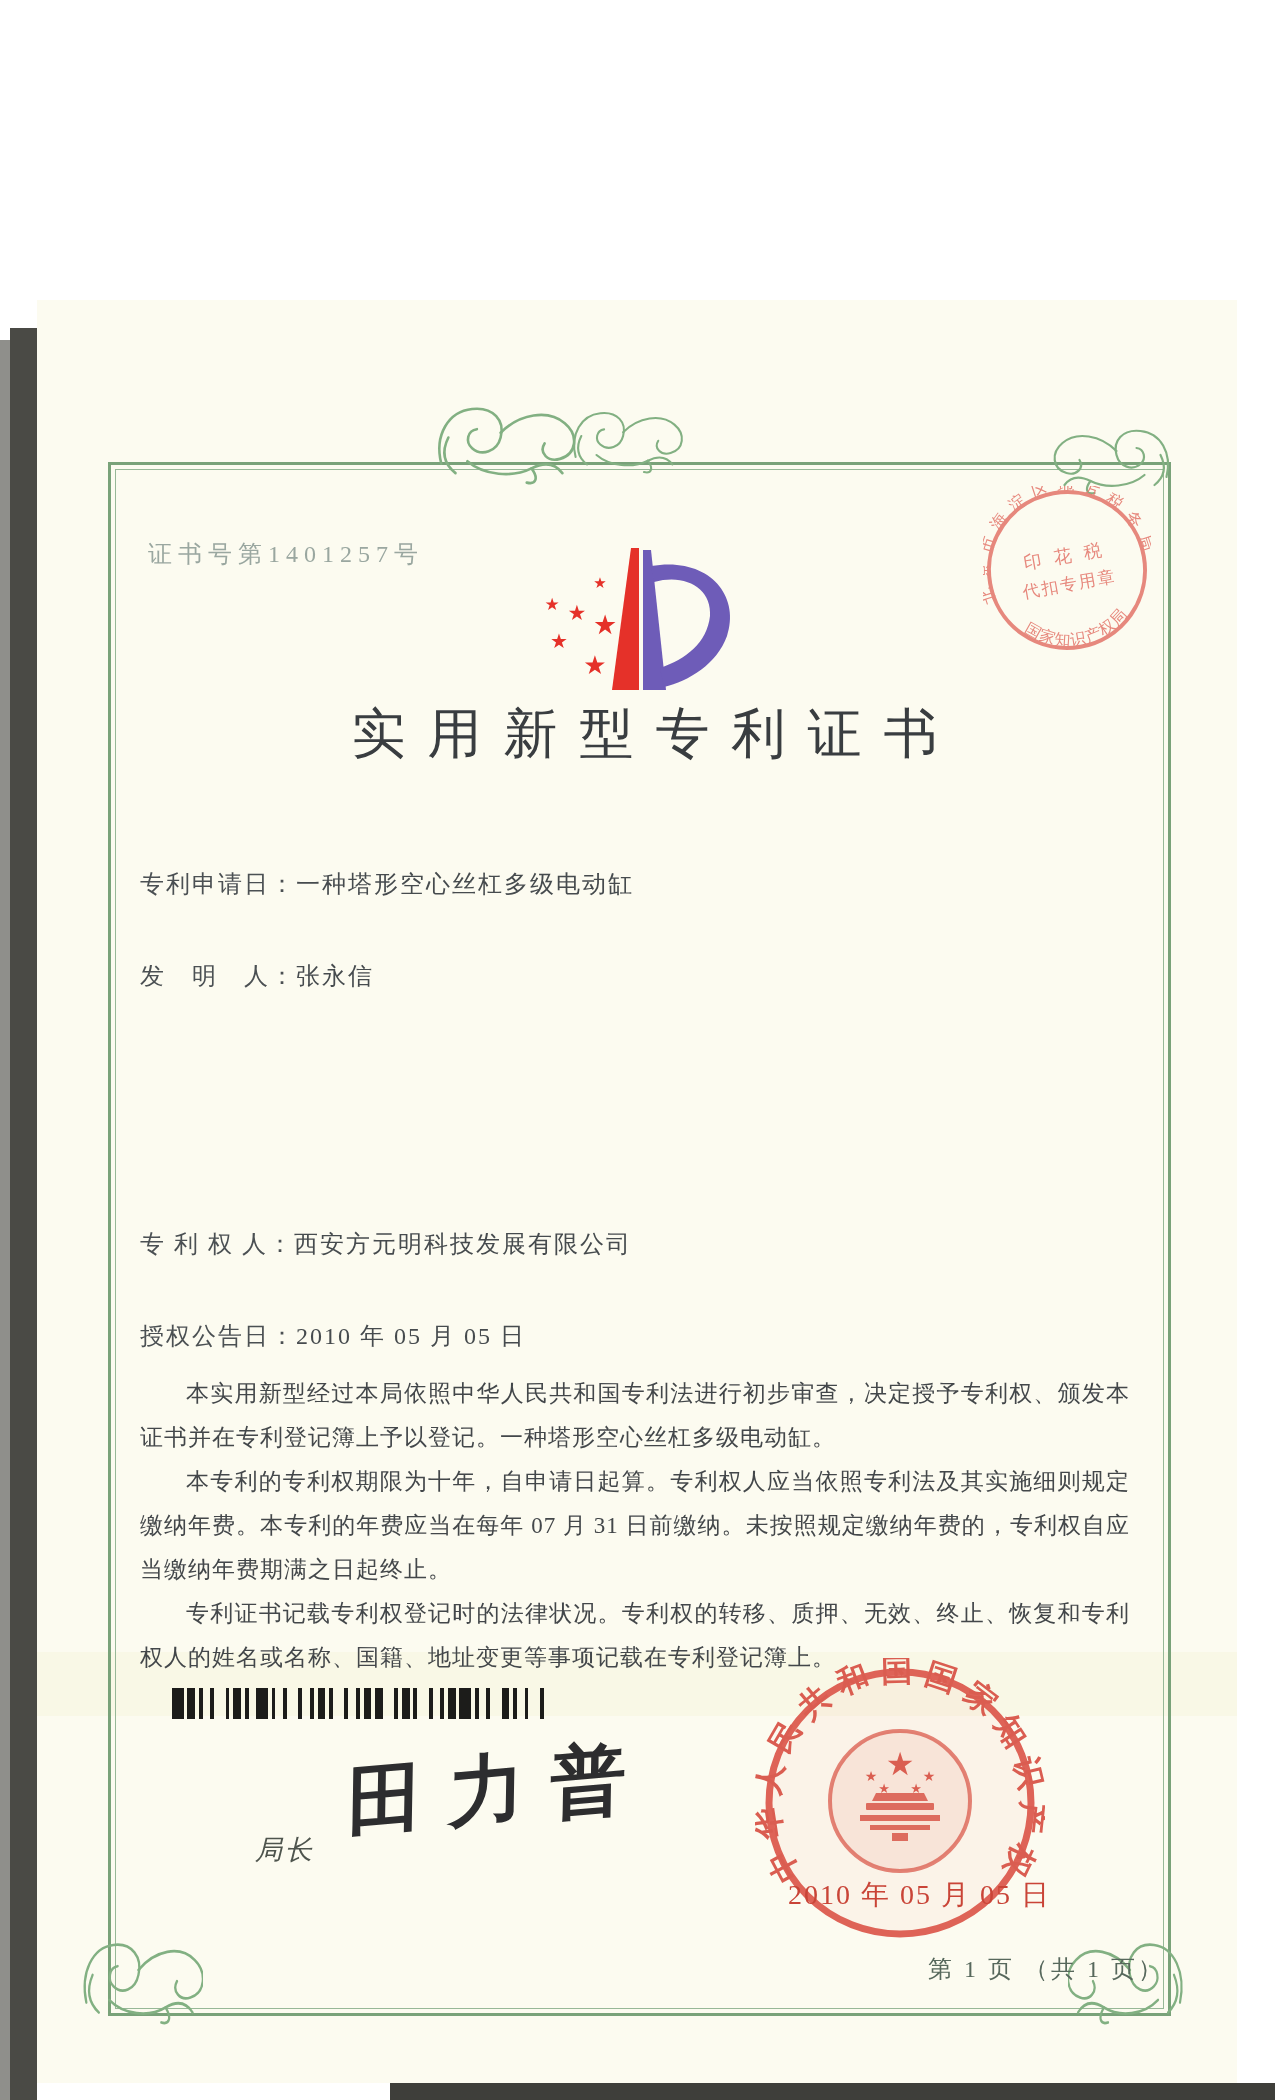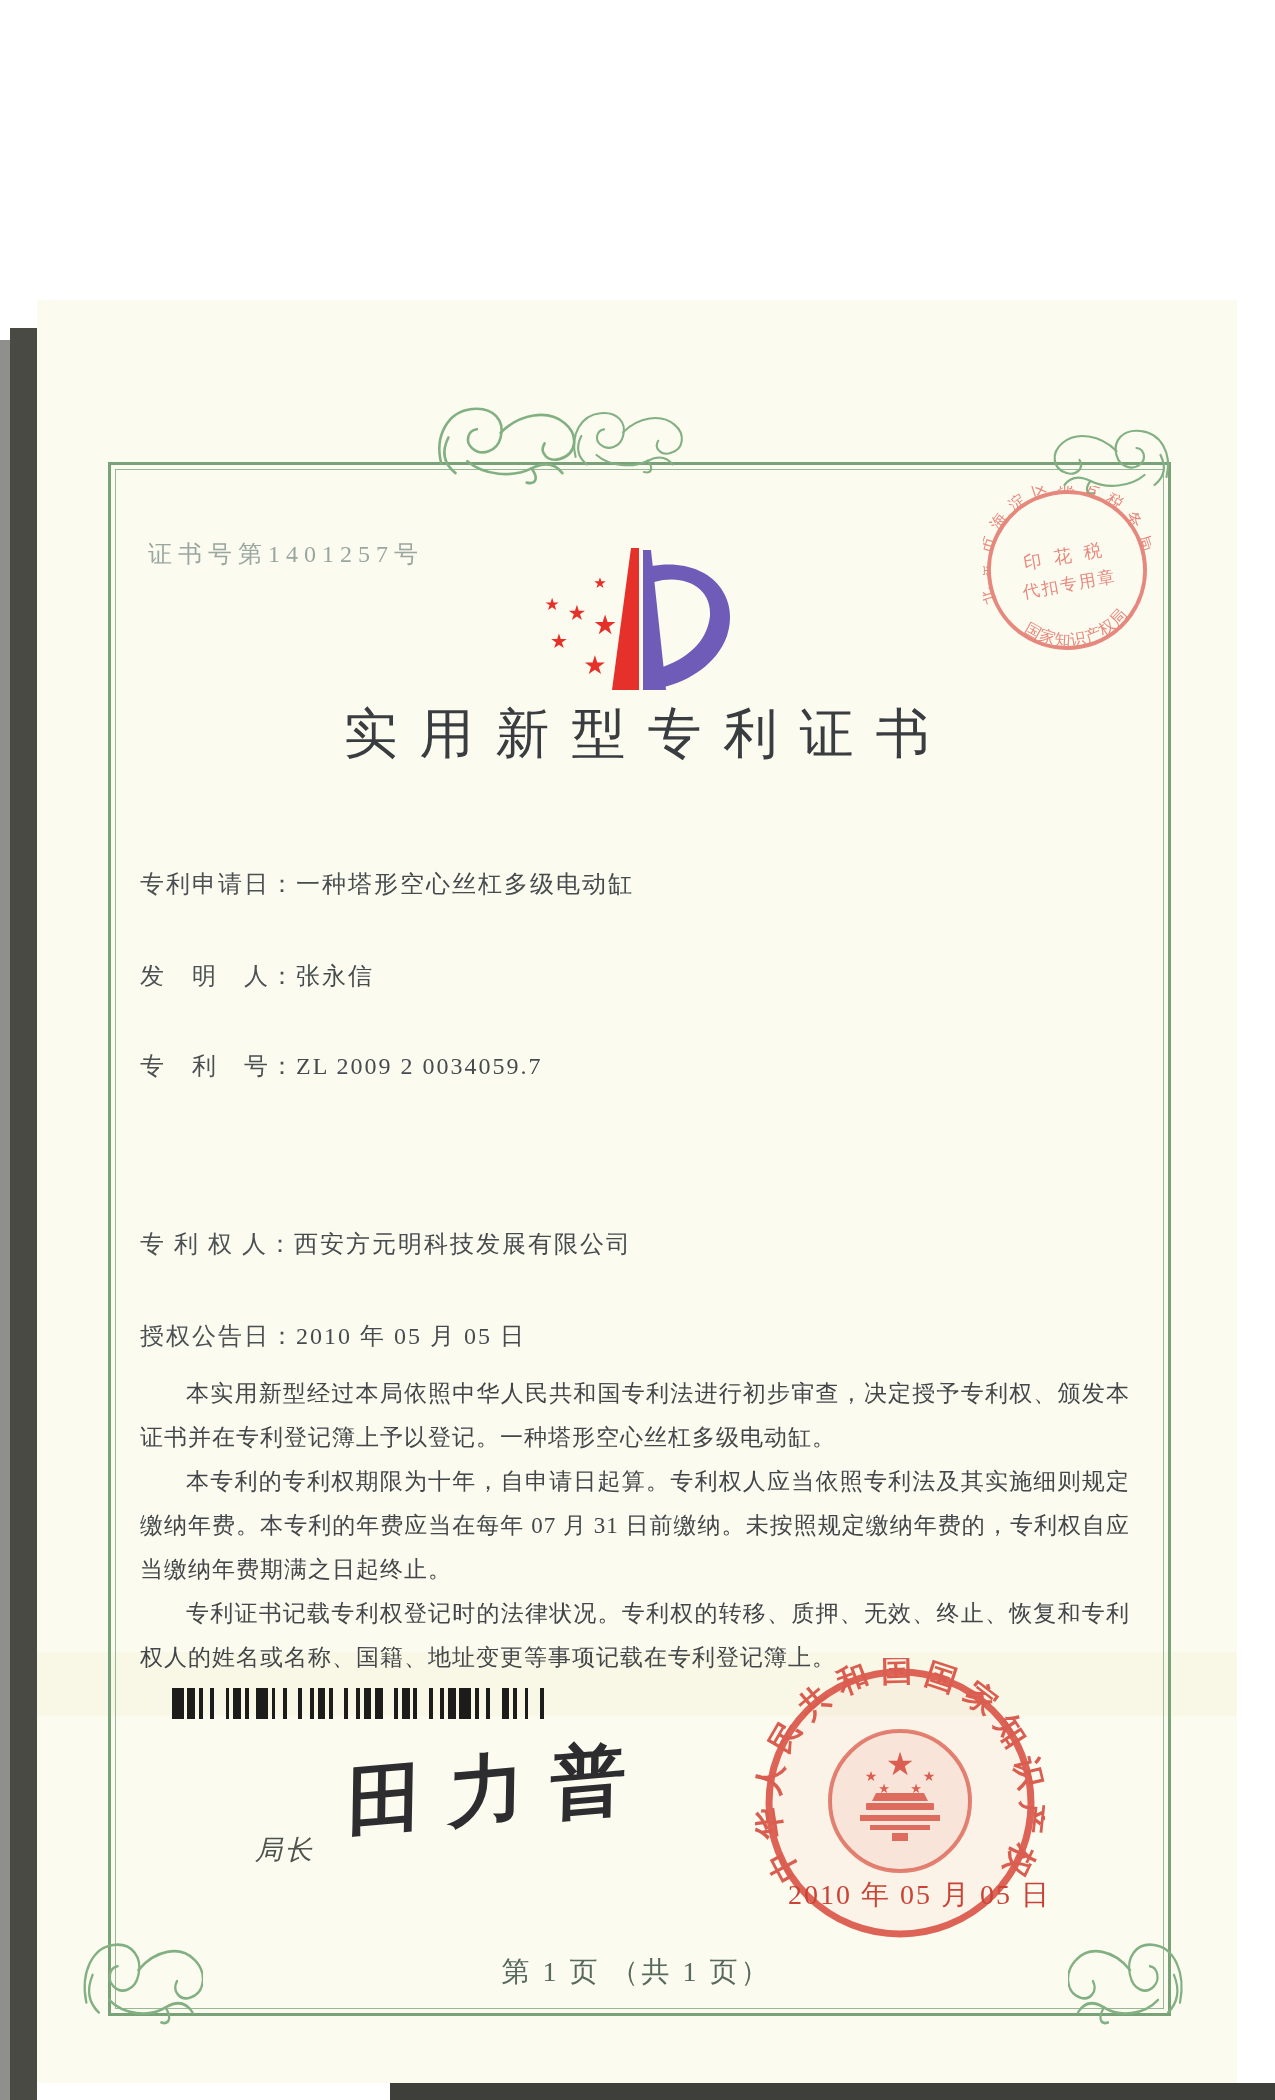--- a/index.html
+++ b/index.html
@@ -15,42 +15,42 @@
   
   .paper{left:37px;top:300px;width:1200px;height:1783px;background:#fcfbf0;}
   .tint{left:37px;top:1652px;width:1200px;height:64px;background:#f7f3da;opacity:.45;}
 
   
   .frame{left:108px;top:462px;width:1057px;height:1548px;border:3px solid #79a279;}
   .frame-inner{position:absolute;left:4px;top:4px;right:4px;bottom:4px;border:1px solid #97b897;}
 
   .certno{left:148px;top:538px;font-size:24px;letter-spacing:6px;color:#9aa7a0;}
 
-  .title{left:108px;top:698px;width:1057px;text-align:center;font-size:54px;letter-spacing:22px;
+  .title{left:116px;top:698px;width:1057px;text-align:center;font-size:54px;letter-spacing:22px;
          padding-left:22px;box-sizing:border-box;color:#393d40;font-weight:500;}
 
   .field{left:140px;font-size:24px;letter-spacing:2px;color:#4b5053;white-space:nowrap;}
   .fvalue{color:#464b4e;}
 
   .body-text{left:140px;top:1372px;width:990px;font-size:23px;line-height:44px;color:#43474a;
              text-align:justify;letter-spacing:1px;}
   .body-text p{margin:0;text-indent:2em;}
 
   .barcode{left:172px;top:1688px;width:372px;height:31px;display:flex;}
   .bc-bar{background:#1c1c1a;}
   .bc-space{background:transparent;}
 
   .sig-label{left:255px;top:1832px;font-size:27px;letter-spacing:3px;color:#4e544d;font-style:italic;}
   .sig-name{left:348px;top:1752px;font-size:76px;letter-spacing:26px;color:#2d2d2f;
             font-family:"DejaVu Sans",sans-serif;font-weight:600;
             transform:rotate(-5deg) skewX(-6deg);transform-origin:left top;}
 
   .seal-date{left:788px;top:1876px;font-size:28px;letter-spacing:2px;color:#c94437;z-index:6;}
 
-  .footer{left:108px;top:1953px;width:1057px;text-align:center;font-size:28px;letter-spacing:3px;color:#57685c;}
+  .footer{left:108px;top:1953px;width:1057px;text-align:right;font-size:24px;letter-spacing:3px;color:#57685c;}
 
   svg text{font-family:"Liberation Serif",serif;}
 </style>
 </head>
 <body>
 
 <div id="canvas">
 
   <div class="abs band-left-outer"></div>
   <div class="abs band-left"></div>
@@ -122,23 +122,20 @@
     </g>
   </svg>
 
   <div class="abs title">实用新型专利证书</div>
 
   <div class="abs field" style="top:868px">
     <span>专利申请日：</span><span class="fvalue">一种塔形空心丝杠多级电动缸</span>
   </div>
   <div class="abs field" style="top:960px">
     <span>发　明　人：</span><span class="fvalue">张永信</span>
-  </div>
-  <div class="abs field" style="top:1050px">
-    <span>专　利　号：</span><span class="fvalue">ZL 2009 2 0034059.7</span>
   </div>
   <div class="abs field" style="top:1228px">
     <span>专 利 权 人：</span><span class="fvalue">西安方元明科技发展有限公司</span>
   </div>
   <div class="abs field" style="top:1320px">
     <span>授权公告日：</span><span class="fvalue">2010 年 05 月 05 日</span>
   </div>
 
   <div class="abs body-text">
     <p>本实用新型经过本局依照中华人民共和国专利法进行初步审查，决定授予专利权、颁发本证书并在专利登记簿上予以登记。一种塔形空心丝杠多级电动缸。</p>

